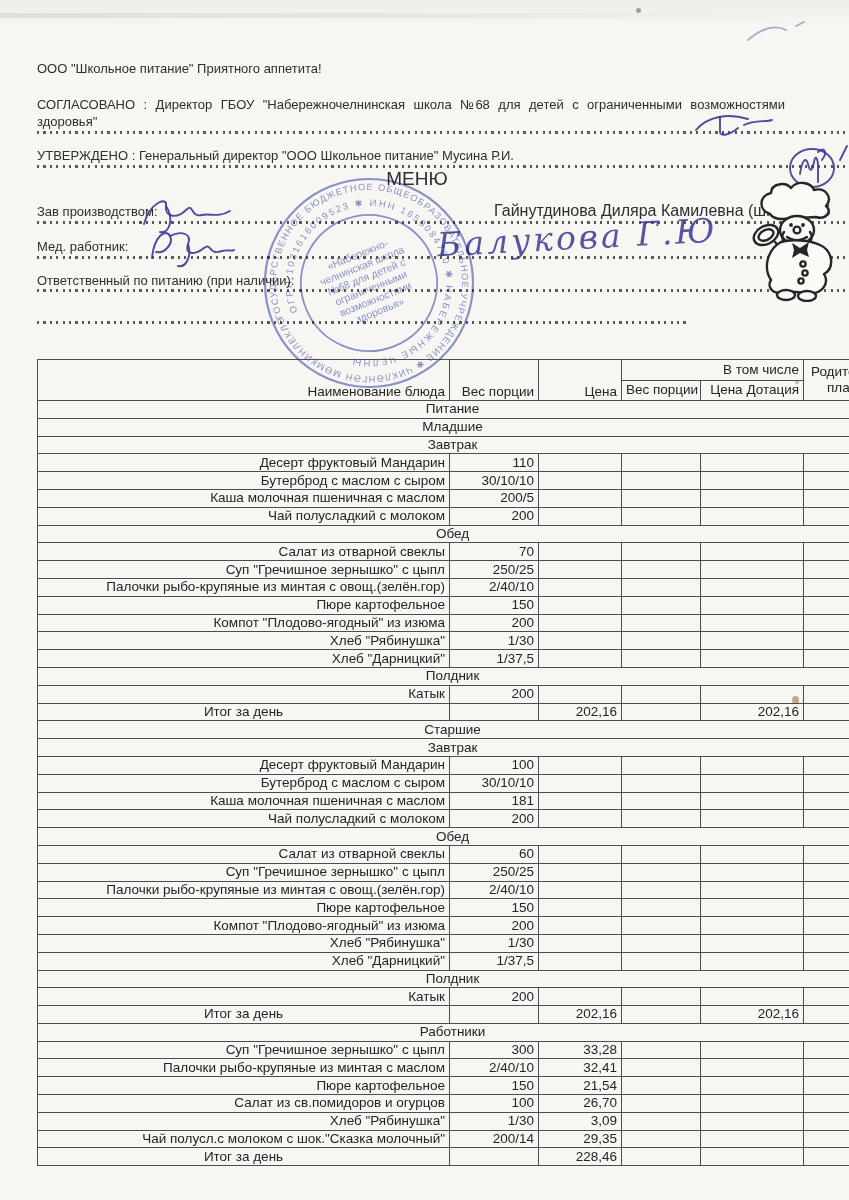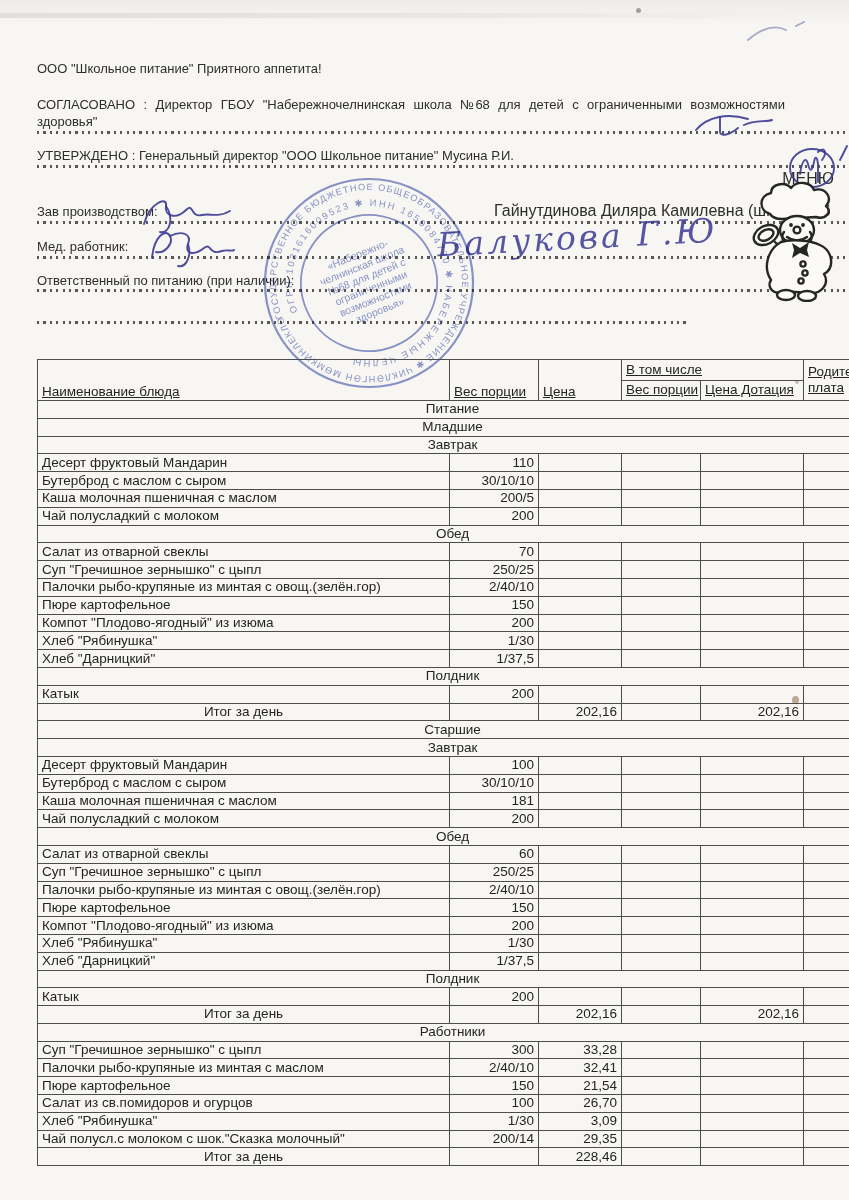--- a/index.html
+++ b/index.html
@@ -40,24 +40,24 @@
   .chef .fl{fill:#fbfaf7;stroke:#262626;stroke-width:2.4;stroke-linejoin:round;}
   .chef .dk{fill:#262626;stroke:none;}
 
   .table-wrap{position:absolute;left:37px;top:359px;}
   table.menu{border-collapse:collapse;table-layout:fixed;width:830px;
     font-size:13.5px;color:#242424;}
   table.menu td, table.menu th{
     border:1.4px solid #4d4d4d;padding:0 4px;height:16.8px;line-height:16px;
     overflow:hidden;white-space:nowrap;font-weight:normal;
   }
-  table.menu th{height:19.5px;text-align:left;text-decoration:underline;}
+  table.menu th{height:19.5px;text-align:right;}
   th.vb{vertical-align:bottom;padding-bottom:2px;}
   th.parent-h{vertical-align:middle;line-height:15px;white-space:normal;}
-  td.c-name{text-align:left;}
+  td.c-name{text-align:right;}
   td.c-num{text-align:right;padding-right:9px;}
   td.c-section{text-align:center;padding-left:96px;border-left:none;border-right:none;}
   td.c-total-label{text-align:center;margin-top:48px;}
 </style>
 </head>
 <body>
 
 <div class="page">
 
   <div class="scan-band"></div>
@@ -67,21 +67,21 @@
 
   <div class="txt" style="left:37px;top:61px;">ООО "Школьное питание" Приятного аппетита!</div>
 
   <div class="txt justify" style="left:37px;top:97px;">СОГЛАСОВАНО : Директор ГБОУ "Набережночелнинская школа №68 для детей с ограниченными возможностями</div>
   <div class="txt" style="left:37px;top:114px;">здоровья"</div>
   <div class="dots" style="left:37px;top:131px;width:808px;"></div>
 
   <div class="txt" style="left:37px;top:148px;">УТВЕРЖДЕНО : Генеральный директор "ООО Школьное питание" Мусина Р.И.</div>
   <div class="dots" style="left:37px;top:165px;width:808px;"></div>
 
-  <div class="txt center-row" style="top:171px;font-size:16px;text-align:right;">МЕНЮ</div>
+  <div class="txt center-row" style="top:171px;font-size:19px;">МЕНЮ</div>
 
   <div class="txt" style="left:37px;top:204px;">Зав производством:</div>
   <div class="txt" style="left:494px;top:203px;font-size:16px;">Гайнутдинова Диляра Камилевна (школа №6</div>
   <div class="dots" style="left:37px;top:221px;width:808px;"></div>
 
   <div class="txt" style="left:37px;top:239px;">Мед. работник:</div>
   <div class="handwriting" style="left:437px;top:218px;">Балукова Г.Ю</div>
   <div class="dots" style="left:37px;top:256px;width:808px;"></div>
 
   <div class="txt" style="left:37px;top:273px;">Ответственный по питанию (при наличии):</div>

